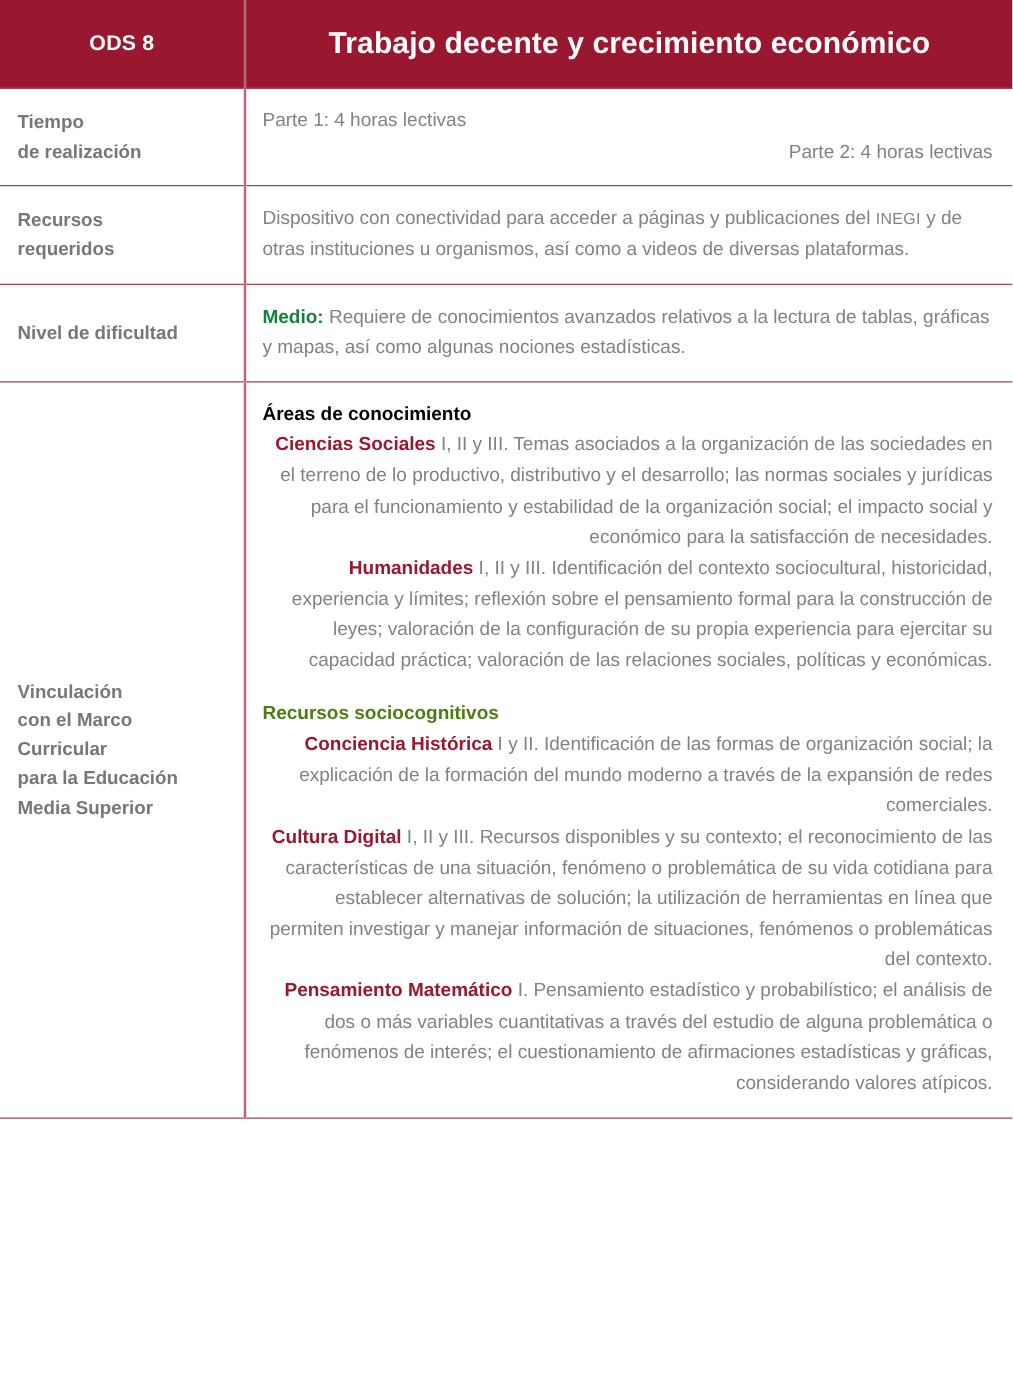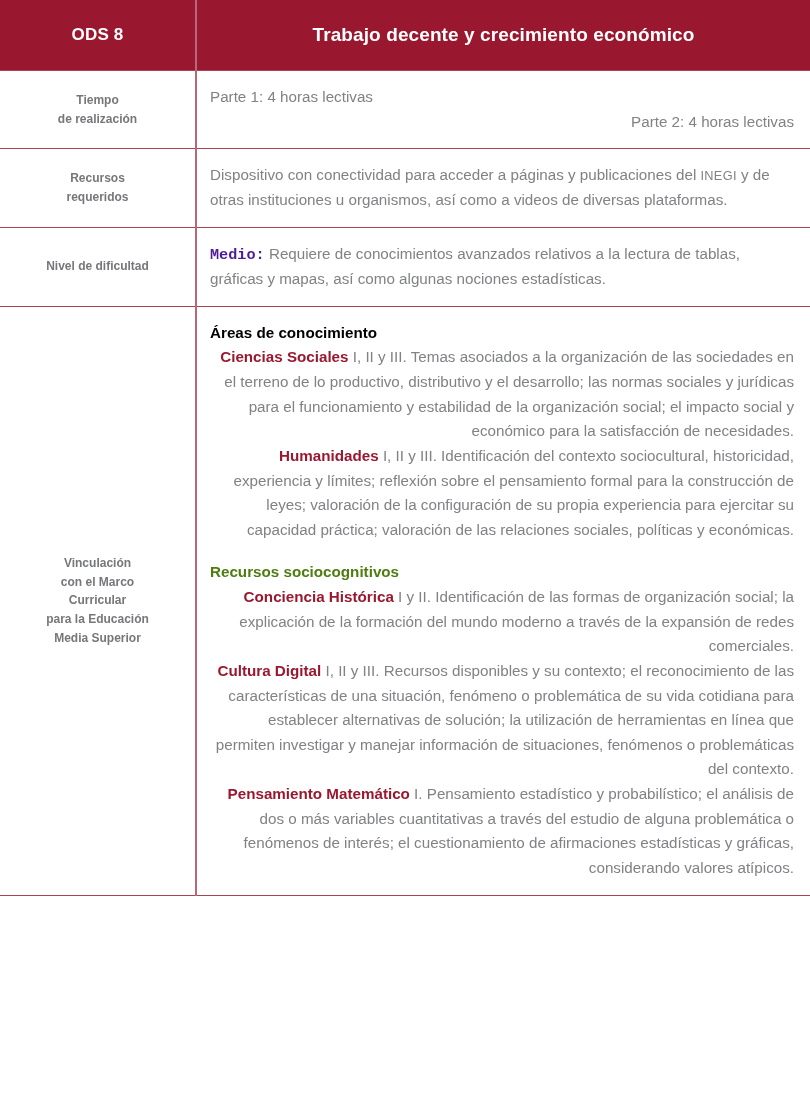--- a/index.html
+++ b/index.html
@@ -37,41 +37,41 @@
     padding: 0;
     height: 70px;
     border: 0;
   }
   .hdr-ods {
     font-size: 17px;
     font-weight: bold;
     letter-spacing: .2px;
   }
   .hdr-title {
-    font-size: 19px;
+    font-size: 24px;
     font-weight: bold;
     letter-spacing: .1px;
   }
   td.hdr-right {
     border-left: 2px solid #B9687A !important;
   }
 
   
   tr.body-row > td {
     border-top: 1.5px solid #A94253;
     vertical-align: top;
     padding: 0;
   }
   tr.body-row > td.label-cell {
     width: 196px;
-    text-align: center;
+    text-align: left;
     vertical-align: middle;
     color: #76777A;
     font-weight: bold;
-    font-size: 12px;
+    font-size: 15px;
     line-height: 1.55;
     padding: 10px 14px;
     box-sizing: border-box;
   }
   tr.body-row > td.content-cell {
     border-left: 2px solid #B9687A;
     color: #808285;
     font-size: 15.2px;
     line-height: 1.62;
     padding: 14px 16px 14px 13px;
@@ -83,23 +83,22 @@
   }
 
   .line { display: block; }
 
   .small-caps {
     font-size: 0.84em;
     letter-spacing: .3px;
   }
 
   strong.gray-bold {
-    color: #4c1d95;
+    color: #15803d;
     font-weight: bold;
-    font-family: Liberation Mono, monospace;
   }
   strong.crimson-bold {
     color: #99182F;
     font-weight: bold;
   }
 
   .para { margin: 0; }
   .para + .para { margin-top: 0; text-align: right; }
   .block-gap { height: 18px; }
 

